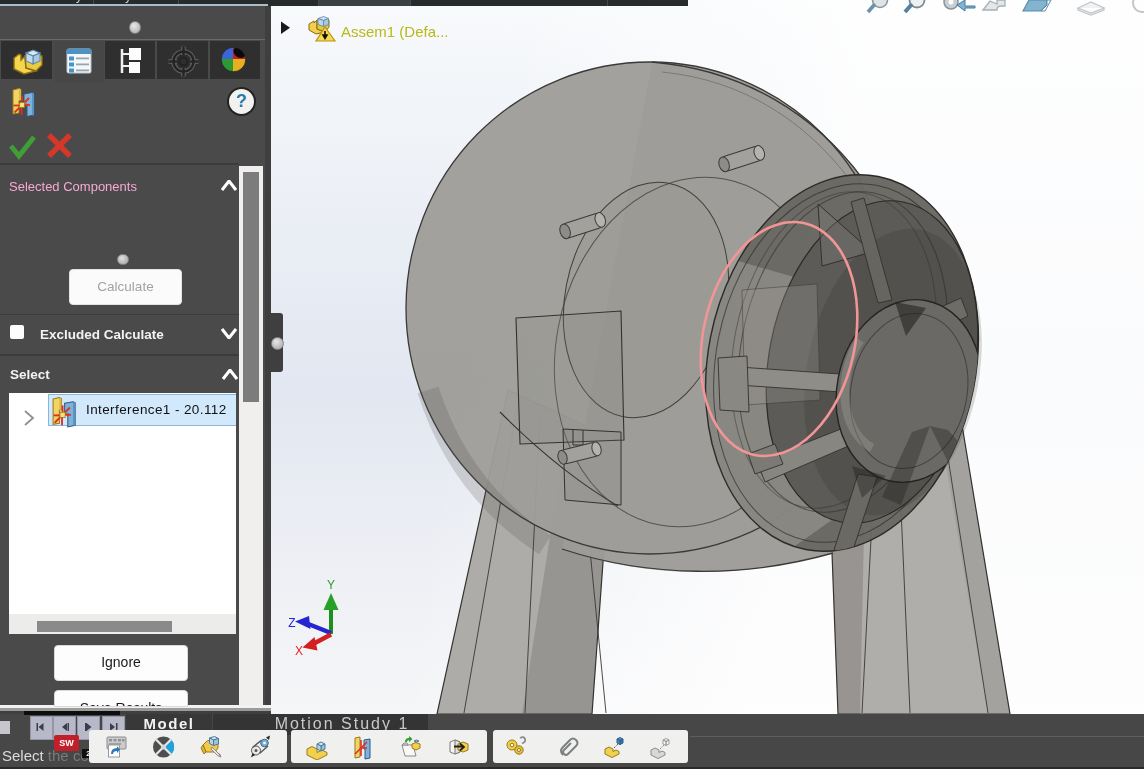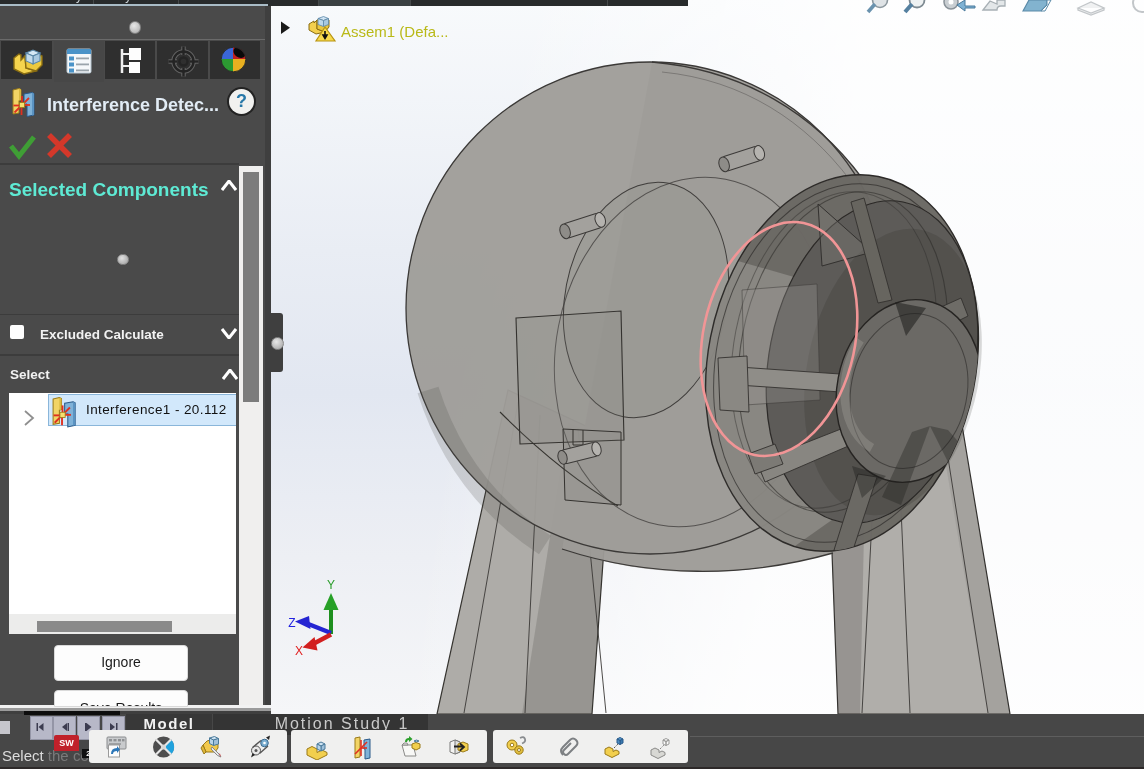--- a/index.html
+++ b/index.html
@@ -266,42 +266,42 @@
         <g stroke="#e03020" stroke-width="1.8">
           <line x1="10.5" y1="17.5" x2="3.5" y2="24.5"></line>
           <line x1="10.5" y1="17.5" x2="10.5" y2="27"></line>
           <line x1="10.5" y1="17.5" x2="2.5" y2="17.5"></line>
           <line x1="11" y1="17" x2="18" y2="10"></line>
           <line x1="11" y1="17" x2="19" y2="17"></line>
           <line x1="11" y1="17" x2="11" y2="8"></line>
         </g>
         <rect x="8.5" y="14.5" width="5" height="5" fill="#f5e070" stroke="#9a7a18" stroke-width="0.8"></rect>
       </svg></div>
-  <div class="abs" style="left:47px;top:89px;width:185px;color:#e2ecf5;font-size:18px;font-weight:bold;
-       white-space:nowrap;overflow:hidden;">Interference Detec...</div>
   <div class="abs" style="left:229px;top:83px;width:25px;height:25px;border-radius:50%;background:#f1f1ef;
        box-shadow:0 0 0 2px #232323;text-align:center;line-height:25px;color:#2878a8;font-weight:bold;font-size:18px;">?</div>
 
   <svg class="abs" style="left:8px;top:127px;" width="70" height="28" viewBox="0 0 70 28">
     <polyline points="3,13 11,23 26,4" fill="none" stroke="#3f9e35" stroke-width="5"></polyline>
     <line x1="41" y1="2" x2="62" y2="23" stroke="#d4382a" stroke-width="5.5"></line>
     <line x1="62" y1="2" x2="41" y2="23" stroke="#d4382a" stroke-width="5.5"></line>
   </svg>
 
   <div class="abs" style="left:0;top:157px;width:239px;height:1.5px;background:#3c3c3c;"></div>
 
-  <div class="abs" style="left:9px;top:173px;color:#5eead4;font-size:19px;font-weight:bold;">Selected Components</div>
+  <div class="abs" style="left:9px;top:173px;color:#f9a8d4;font-size:13px;font-weight:normal;">Selected Components</div>
   <svg class="abs" style="left:221px;top:174px;" width="16" height="11" viewBox="0 0 16 11">
     <polyline points="1,10 8,1 15,10" fill="none" stroke="#fff" stroke-width="3"></polyline>
   </svg>
 
 
   <div class="abs" style="left:117px;top:247.5px;width:9.5px;height:9.5px;border-radius:50%;
        background:radial-gradient(circle at 40% 35%,#e0e0e0,#9d9d9d);border:1px solid #8a8a8a;"></div>
 
+  <div class="abs" style="left:69px;top:263px;width:111px;height:34px;background:#fbfbfb;border:1px solid #e3e3e3;
+       border-radius:4px;text-align:center;line-height:33px;color:#a2a2a2;font-size:13.5px;">Calculate</div>
 
   <div class="abs" style="left:0;top:307.5px;width:239px;height:1.5px;background:#3c3c3c;"></div>
 
   <div class="abs" style="left:10px;top:319px;width:14px;height:14px;background:#fdfdfd;border-radius:2px;"></div>
   <div class="abs" style="left:40px;top:321px;color:#f2f2f2;font-size:13.5px;font-weight:bold;">Excluded Calculate</div>
   <svg class="abs" style="left:221px;top:322px;" width="16" height="11" viewBox="0 0 16 11">
     <polyline points="1,1 8,10 15,1" fill="none" stroke="#fff" stroke-width="3"></polyline>
   </svg>
 
   <div class="abs" style="left:0;top:348px;width:239px;height:1.5px;background:#3c3c3c;"></div>

